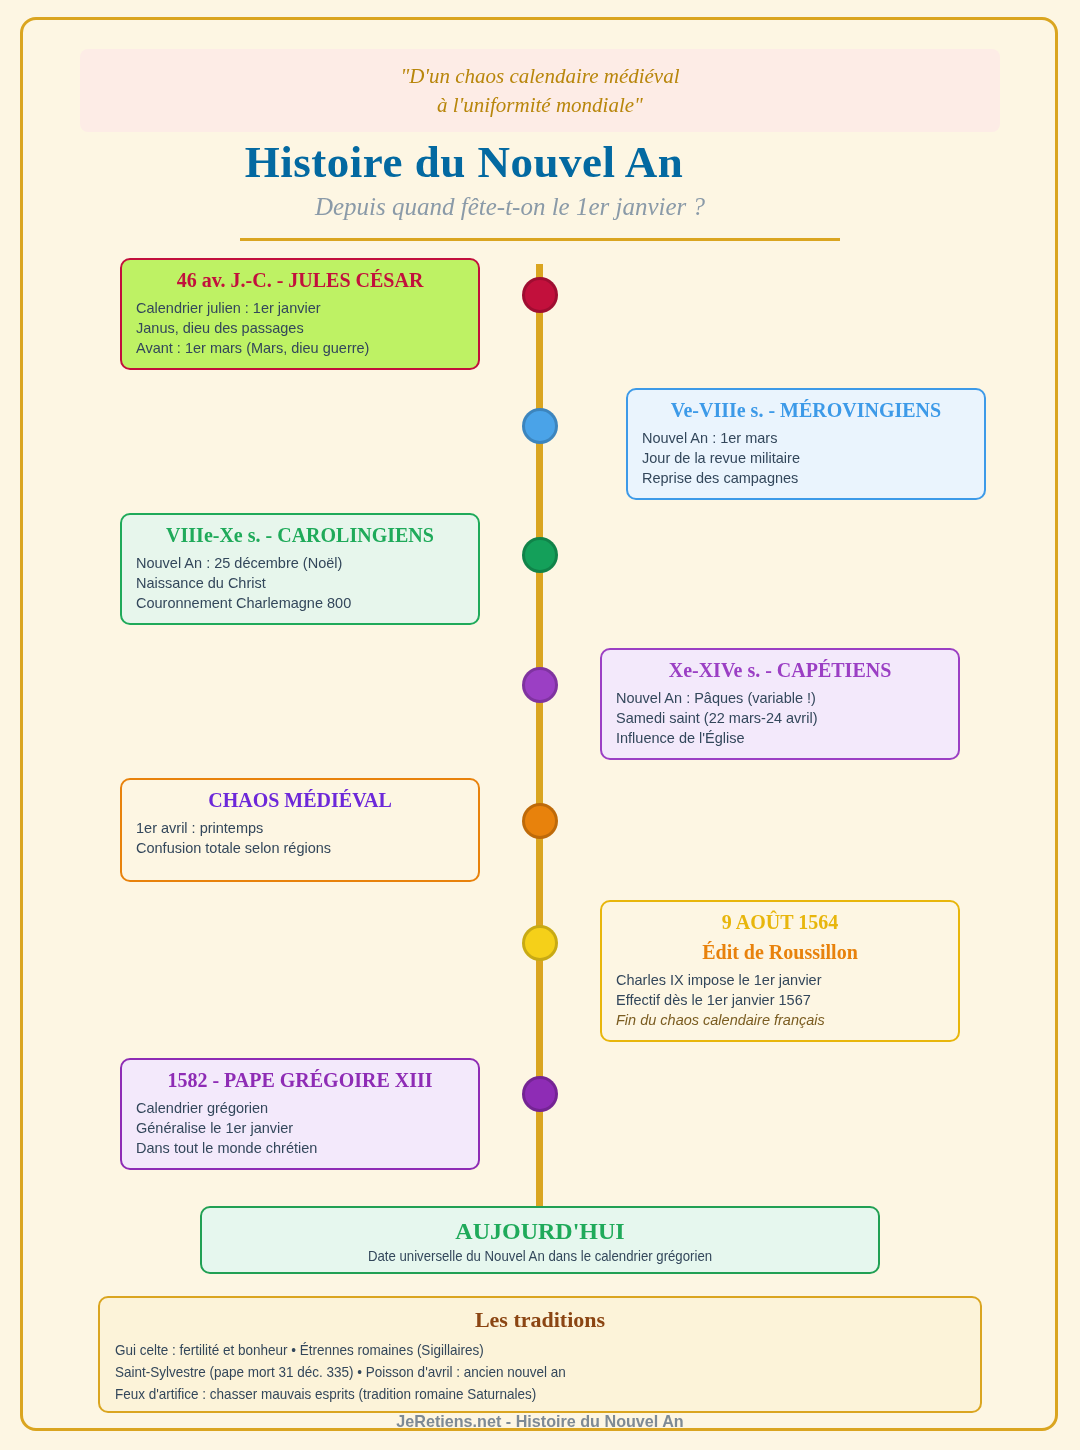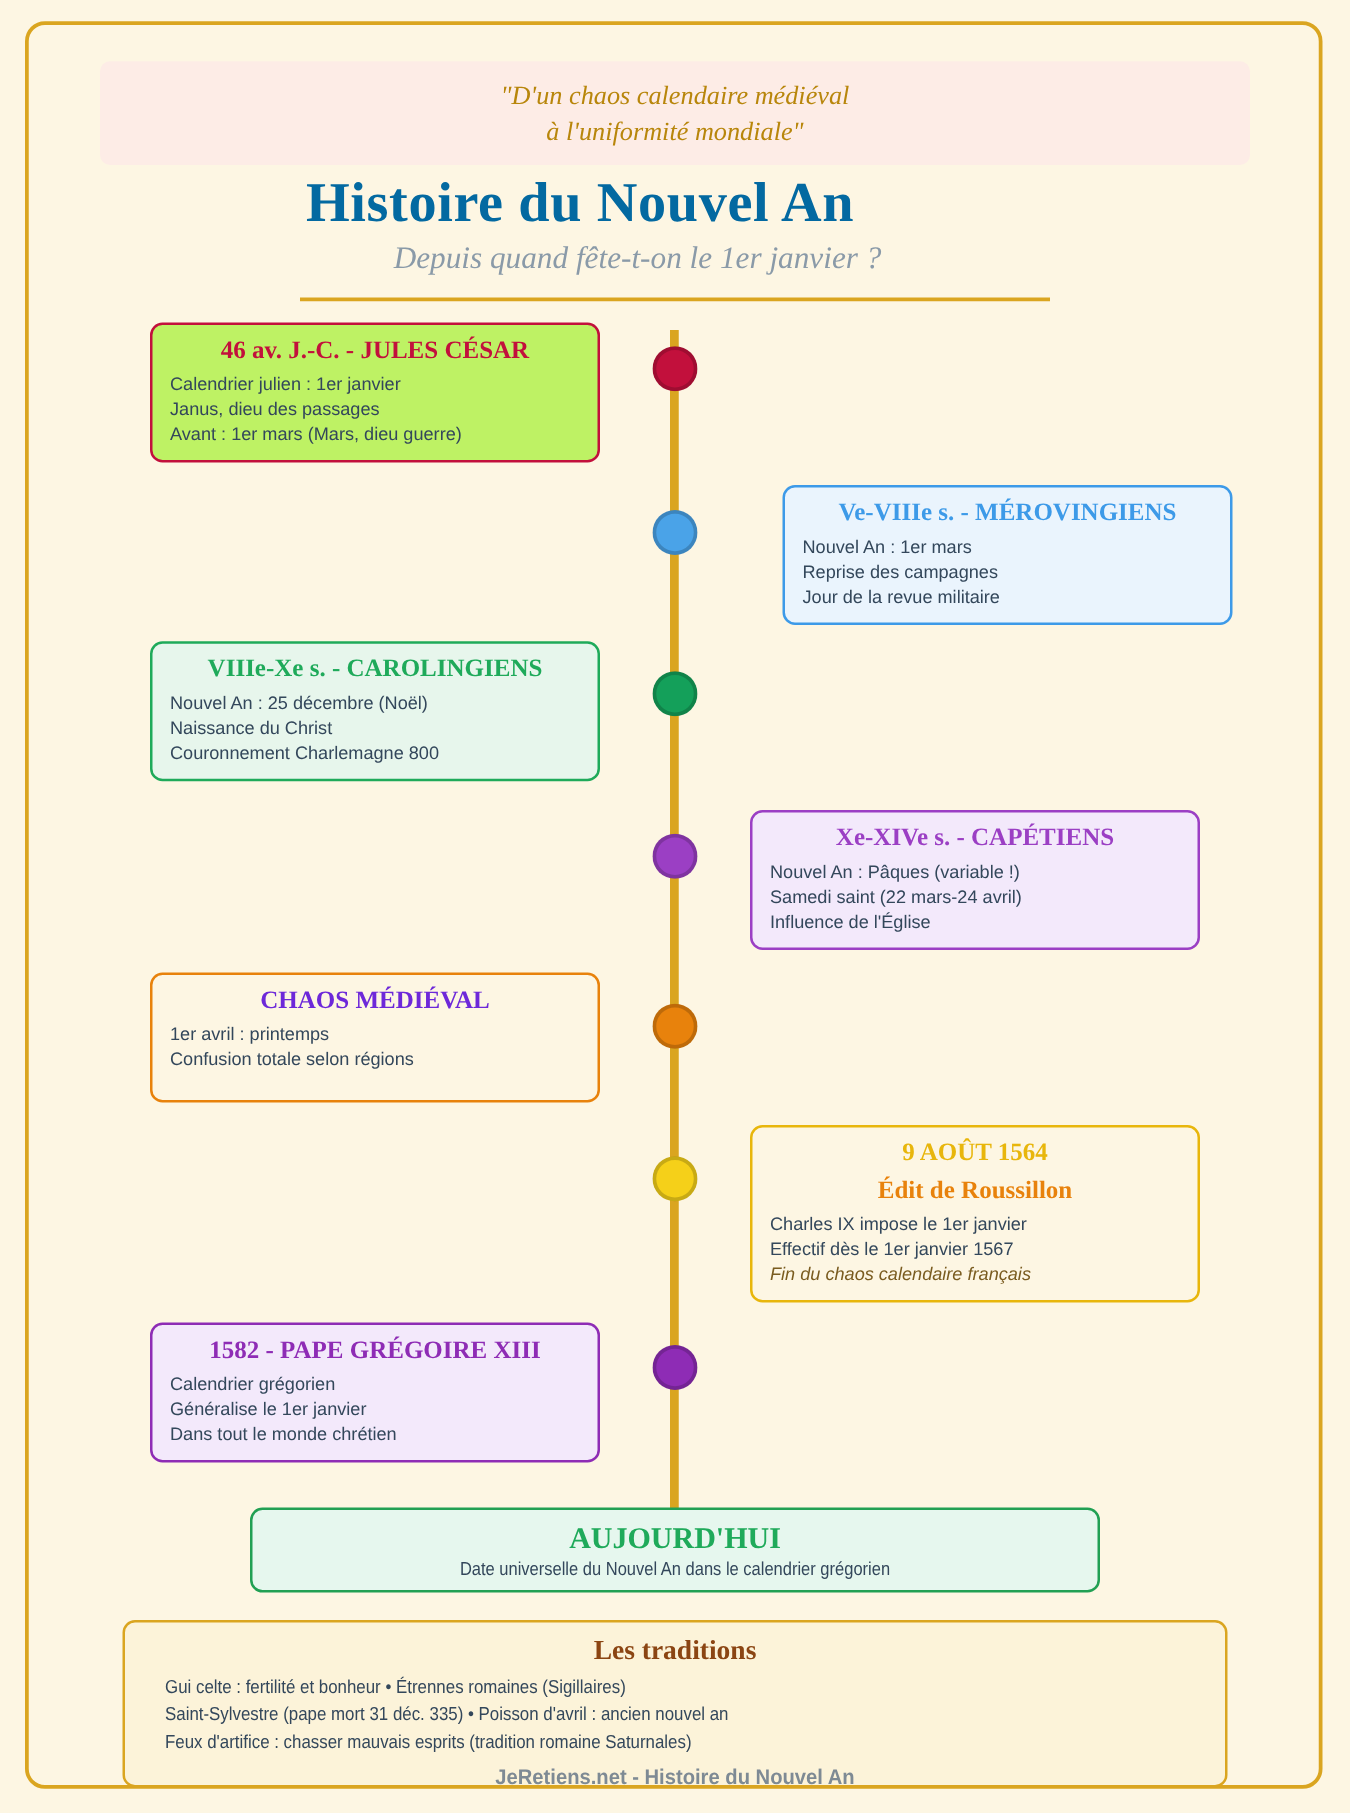--- a/index.html
+++ b/index.html
@@ -128,36 +128,36 @@
     font-family:"Liberation Sans", sans-serif;
     font-size:15px;
     color:#33475b;
     line-height:22px;
     transform:scaleX(0.88);
   }
 
   
   #traditions-box {
     position:absolute; left:98px; top:1296px;
-    width:884px; height:134px;
+    width:884px; height:117px;
     box-sizing:border-box;
     background:#fcf3d9;
     border:2.5px solid #daa520;
     border-radius:10px;
   }
   #traditions-title {
     text-align:center;
     font-family:"Liberation Serif", serif;
     font-weight:bold;
     font-size:22px;
     color:#8b4513;
     line-height:26px;
     padding-top:9px;
   }
-  #traditions-list { margin-top:6px; padding-left:32px; }
+  #traditions-list { margin-top:6px; padding-left:15px; }
   #traditions-list p {
     margin:0;
     font-family:"Liberation Sans", sans-serif;
     font-size:15px;
     line-height:22px;
     color:#33475b;
     transform:scaleX(0.9);
     transform-origin:left center;
   }
 
@@ -191,22 +191,22 @@
     <div class="card left" style="top: 258px; min-height: 104px; background: #bef264; border-color: rgb(194, 16, 60);">
       <h3 style="color: rgb(194, 16, 60);">46 av. J.-C. - JULES CÉSAR</h3>
       <p>Calendrier julien : 1er janvier</p>
       <p>Janus, dieu des passages</p>
       <p>Avant : 1er mars (Mars, dieu guerre)</p>
     </div>
     <div class="tl-dot" style="top: 277px; background: rgb(194, 16, 60);"></div>
     <div class="card right" style="top: 388px; min-height: 104px; background: rgb(234, 244, 253); border-color: rgb(61, 154, 232); margin-left: 26px;">
       <h3 style="color: rgb(61, 154, 232);">Ve-VIIIe s. - MÉROVINGIENS</h3>
       <p>Nouvel An : 1er mars</p>
+      <p>Jour de la revue militaire</p>
       <p>Reprise des campagnes</p>
-      <p>Jour de la revue militaire</p>
     </div>
     <div class="tl-dot" style="top: 408px; background: rgb(74, 163, 232);"></div>
     <div class="card left" style="top: 513px; min-height: 104px; background: rgb(231, 246, 236); border-color: rgb(31, 170, 90);">
       <h3 style="color: rgb(31, 170, 90);">VIIIe-Xe s. - CAROLINGIENS</h3>
       <p>Nouvel An : 25 décembre (Noël)</p>
       <p>Naissance du Christ</p>
       <p>Couronnement Charlemagne 800</p>
     </div>
     <div class="tl-dot" style="top: 537px; background: rgb(20, 160, 90);"></div>
     <div class="card right" style="top: 648px; min-height: 106px; background: rgb(243, 233, 251); border-color: rgb(155, 63, 196);">

